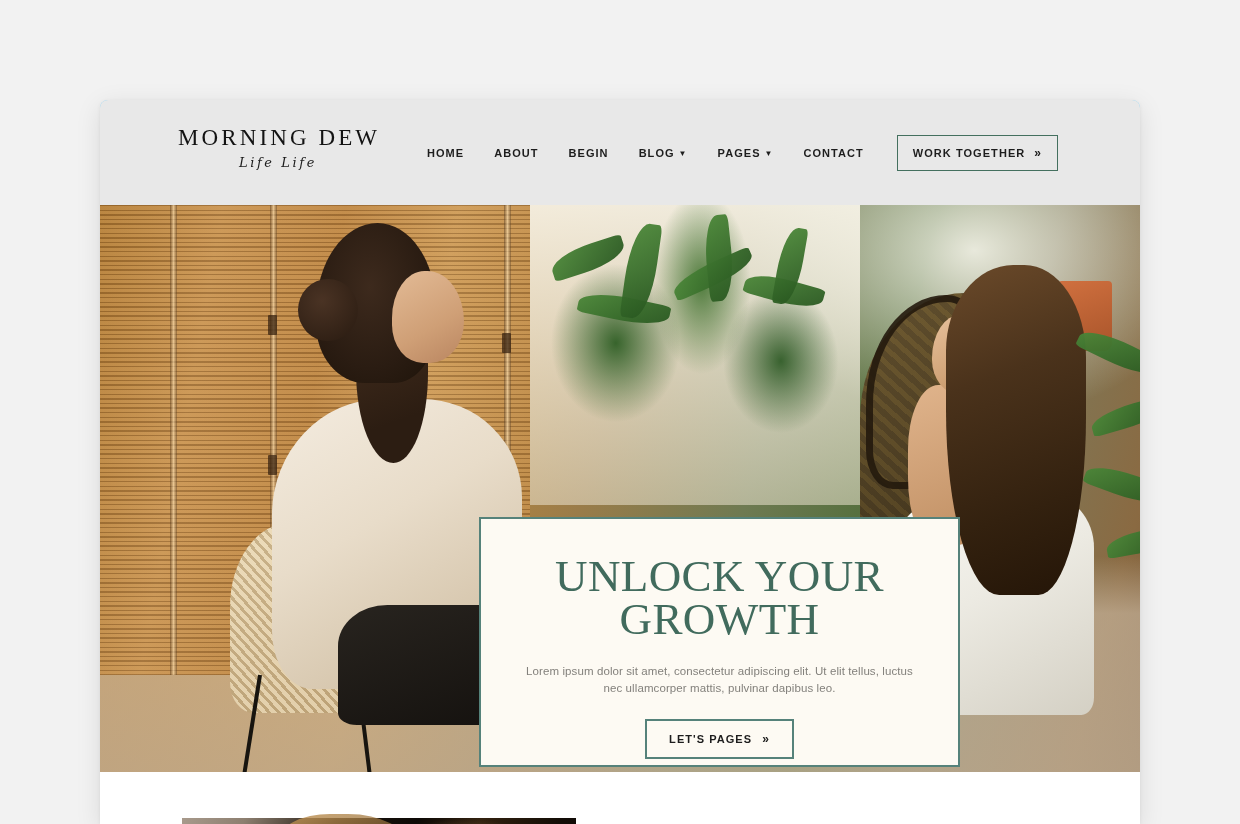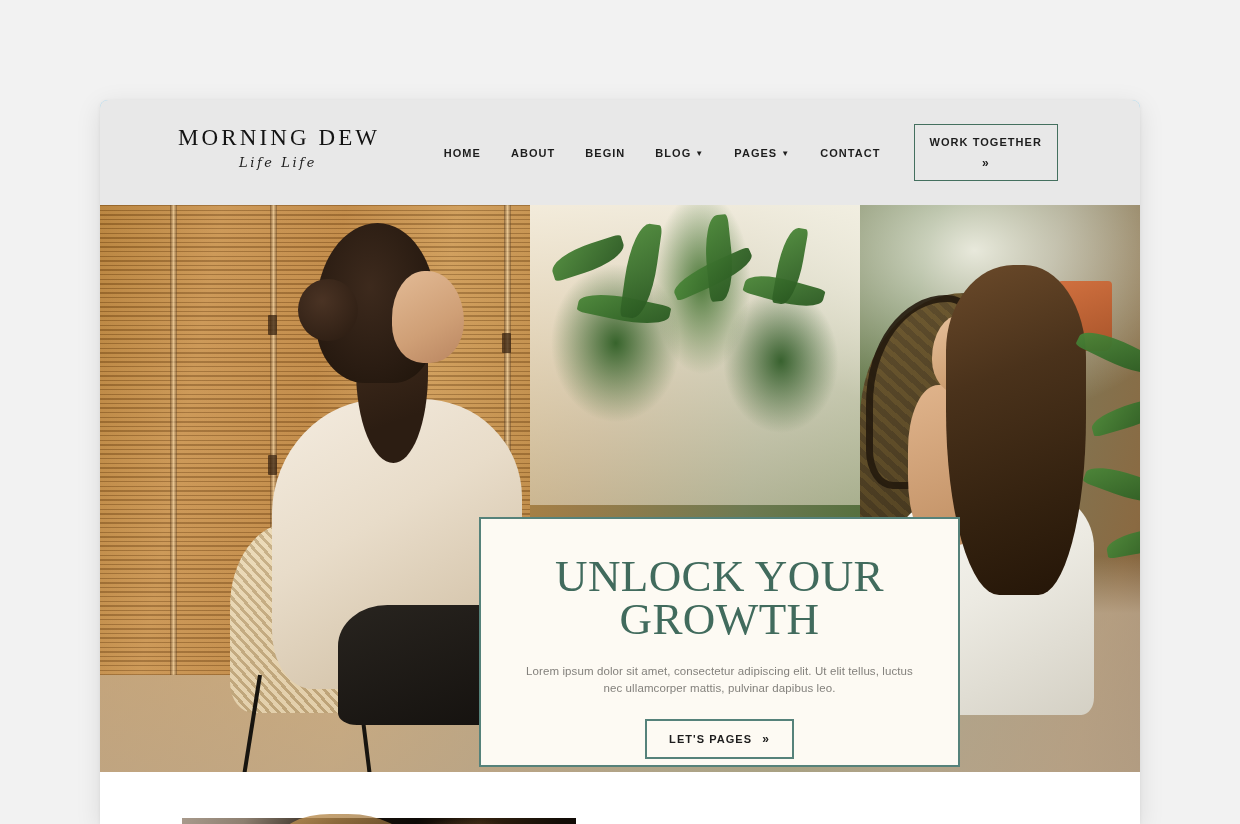--- a/index.html
+++ b/index.html
@@ -99,21 +99,20 @@
     font-size: 11px;
     font-weight: bold;
     letter-spacing: 1.05px;
     color: #1d1d1d;
     display: flex;
     align-items: center;
     gap: 9px;
     white-space: nowrap;
     cursor: pointer;
     background: transparent;
-    flex-direction: column;
   }
   .chev {
     font-size: 12px;
     font-weight: bold;
     line-height: 1;
     color: #1d1d1d;
     transform: translateY(-0.5px);
   }
 
   

